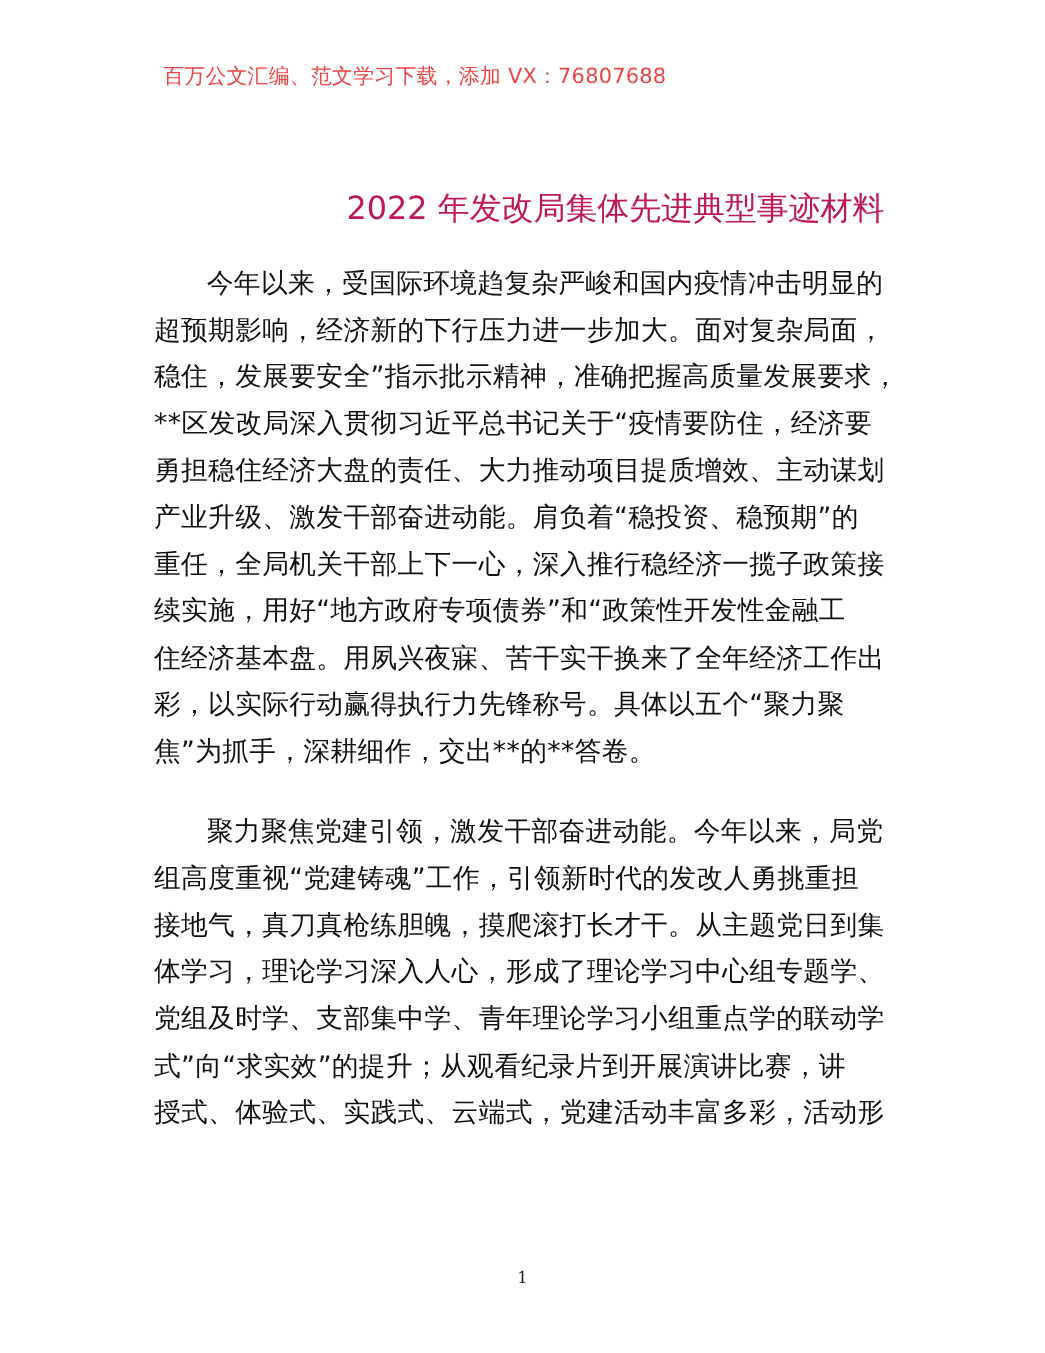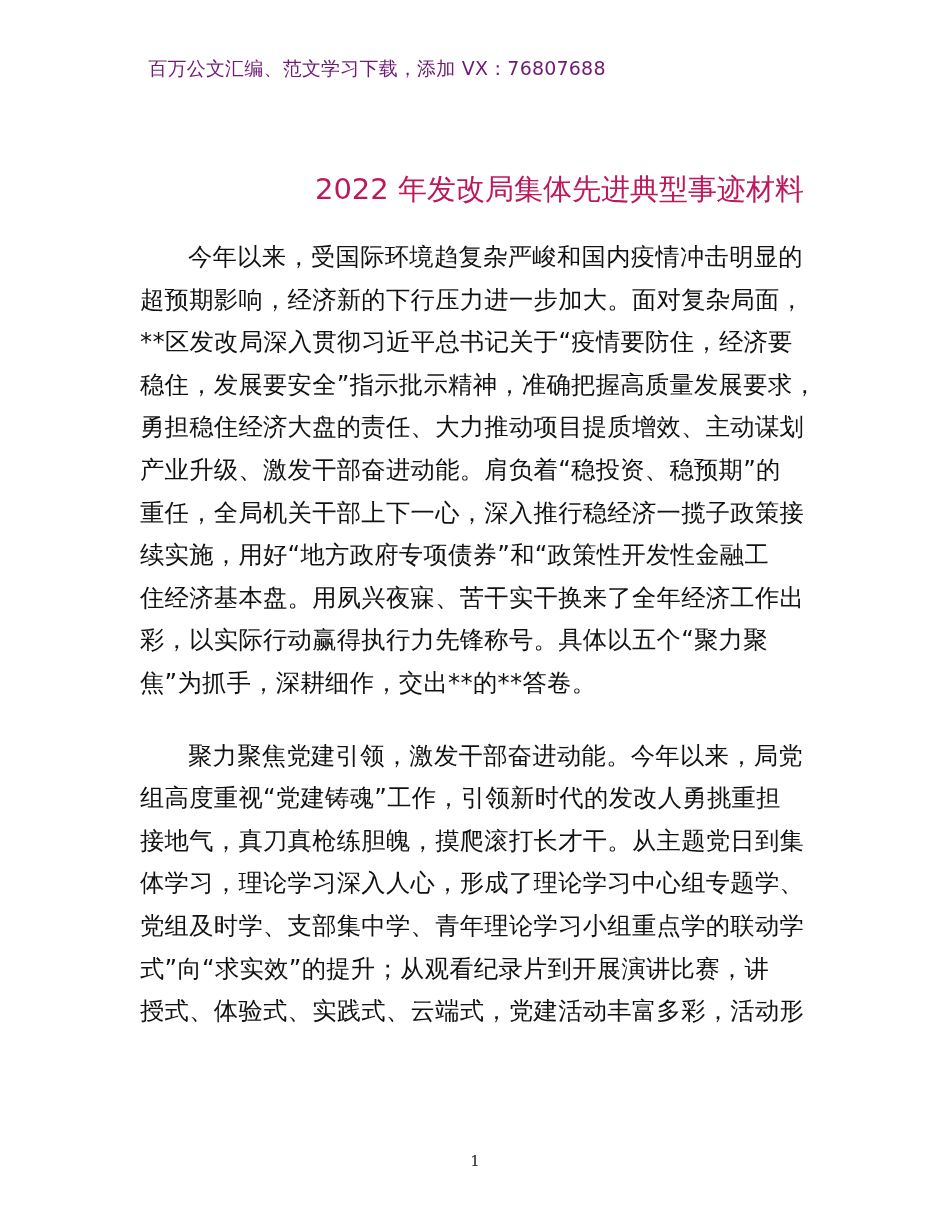--- a/index.html
+++ b/index.html
@@ -1,40 +1,40 @@
 <!DOCTYPE html>
 <html><head>
 <meta charset="utf-8">
 <style>
   html, body { margin:0; padding:0; background:#ffffff; }
   body { width:950px; height:1230px; position:relative; overflow:hidden;
          font-family:"DejaVu Sans","Liberation Sans",sans-serif; color:#111; }
   .header-note { position:absolute; top:56px; left:0; width:754px; text-align:center;
-         font-size:19px; color:#701a75; letter-spacing:0.2px; }
+         font-size:19px; color:#ef4444; letter-spacing:0.2px; }
   .title { position:absolute; top:170px; left:0; width:804px; text-align:right;
          font-size:29px; color:#be185d; }
   .body { position:absolute; left:140px; top:224px; width:690px;margin-top:12px; }
   .line { height:42.6px; line-height:42.6px; font-size:24.3px; white-space:nowrap; letter-spacing:0.3px; }
   .indent { padding-left:48px; }
   .gap { height:30px; }
   .page-num { position:absolute; top:1152px; left:0; width:950px; text-align:center;
          font-family:"DejaVu Serif","Liberation Serif",serif; font-size:15px; color:#222; }
 </style>
 </head>
 <body>
 
 <div class="header-note">百万公文汇编、范文学习下载，添加 VX：76807688</div>
 <div class="title">2022 年发改局集体先进典型事迹材料</div>
 
 <div class="body">
   <div>
     <div class="line indent">今年以来，受国际环境趋复杂严峻和国内疫情冲击明显的</div>
     <div class="line">超预期影响，经济新的下行压力进一步加大。面对复杂局面，</div>
+    <div class="line">稳住，发展要安全”指示批示精神，准确把握高质量发展要求，</div>
     <div class="line">**区发改局深入贯彻习近平总书记关于“疫情要防住，经济要</div>
-    <div class="line">稳住，发展要安全”指示批示精神，准确把握高质量发展要求，</div>
     <div class="line">勇担稳住经济大盘的责任、大力推动项目提质增效、主动谋划</div>
     <div class="line">产业升级、激发干部奋进动能。肩负着“稳投资、稳预期”的</div>
     <div class="line">重任，全局机关干部上下一心，深入推行稳经济一揽子政策接</div>
     <div class="line">续实施，用好“地方政府专项债券”和“政策性开发性金融工</div>
     <div class="line">住经济基本盘。用夙兴夜寐、苦干实干换来了全年经济工作出</div>
     <div class="line">彩，以实际行动赢得执行力先锋称号。具体以五个“聚力聚</div>
     <div class="line">焦”为抓手，深耕细作，交出**的**答卷。</div>
   </div>
   <div class="gap"></div>
   <div>

